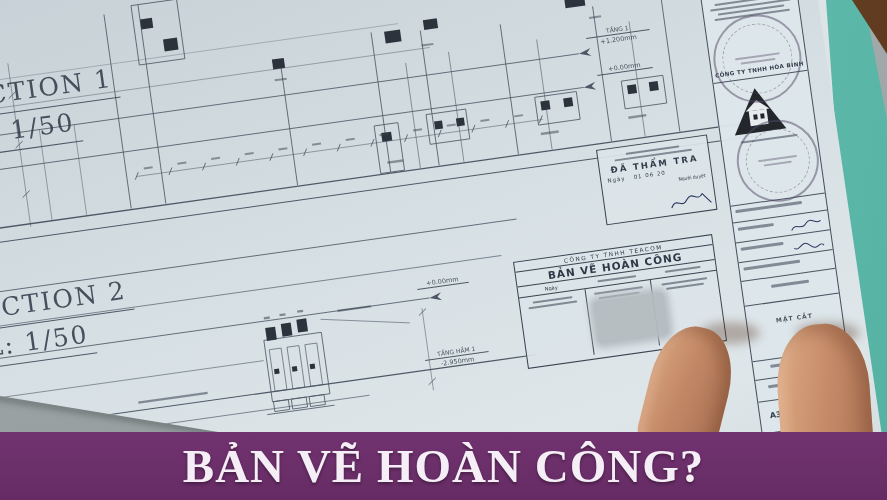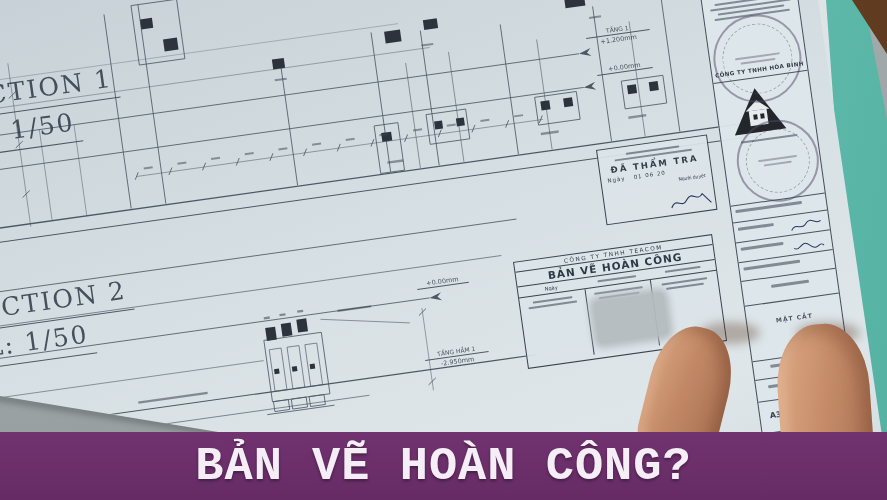--- a/index.html
+++ b/index.html
@@ -98,21 +98,21 @@
   .f1{left:648px;top:326px;width:80px;height:130px;transform:rotate(14deg);
     background:linear-gradient(100deg,#d9a57f 0%,#c28866 45%,#a76f51 100%);
     box-shadow:inset -8px 6px 14px rgba(120,70,45,.45), inset 6px -4px 10px rgba(255,225,200,.25);}
   .f2{left:778px;top:324px;width:92px;height:140px;transform:rotate(-4deg);
     background:linear-gradient(100deg,#dfac86 0%,#c78d6a 50%,#aa7254 100%);
     box-shadow:inset -10px 8px 16px rgba(120,70,45,.4), inset 8px -4px 10px rgba(255,228,205,.25);}
 
   
   .banner{left:0;top:432px;width:887px;height:68px;background:linear-gradient(180deg,#713370,#662b64);
     display:flex;align-items:center;justify-content:center;z-index:20;}
-  .banner .txt{font-family:Liberation Mono, monospace;font-weight:bold;
+  .banner .txt{font-family:Liberation Serif, serif;font-weight:bold;
     font-size:47px;letter-spacing:1px;color:#f5eef6;text-shadow:0 2px 3px rgba(0,0,0,.35);
     white-space:nowrap;}
 </style>
 </head>
 <body>
 
 <div id="shot">
 
   <div class="abs table-bg"></div>
   <div class="abs teal-folder"></div>

